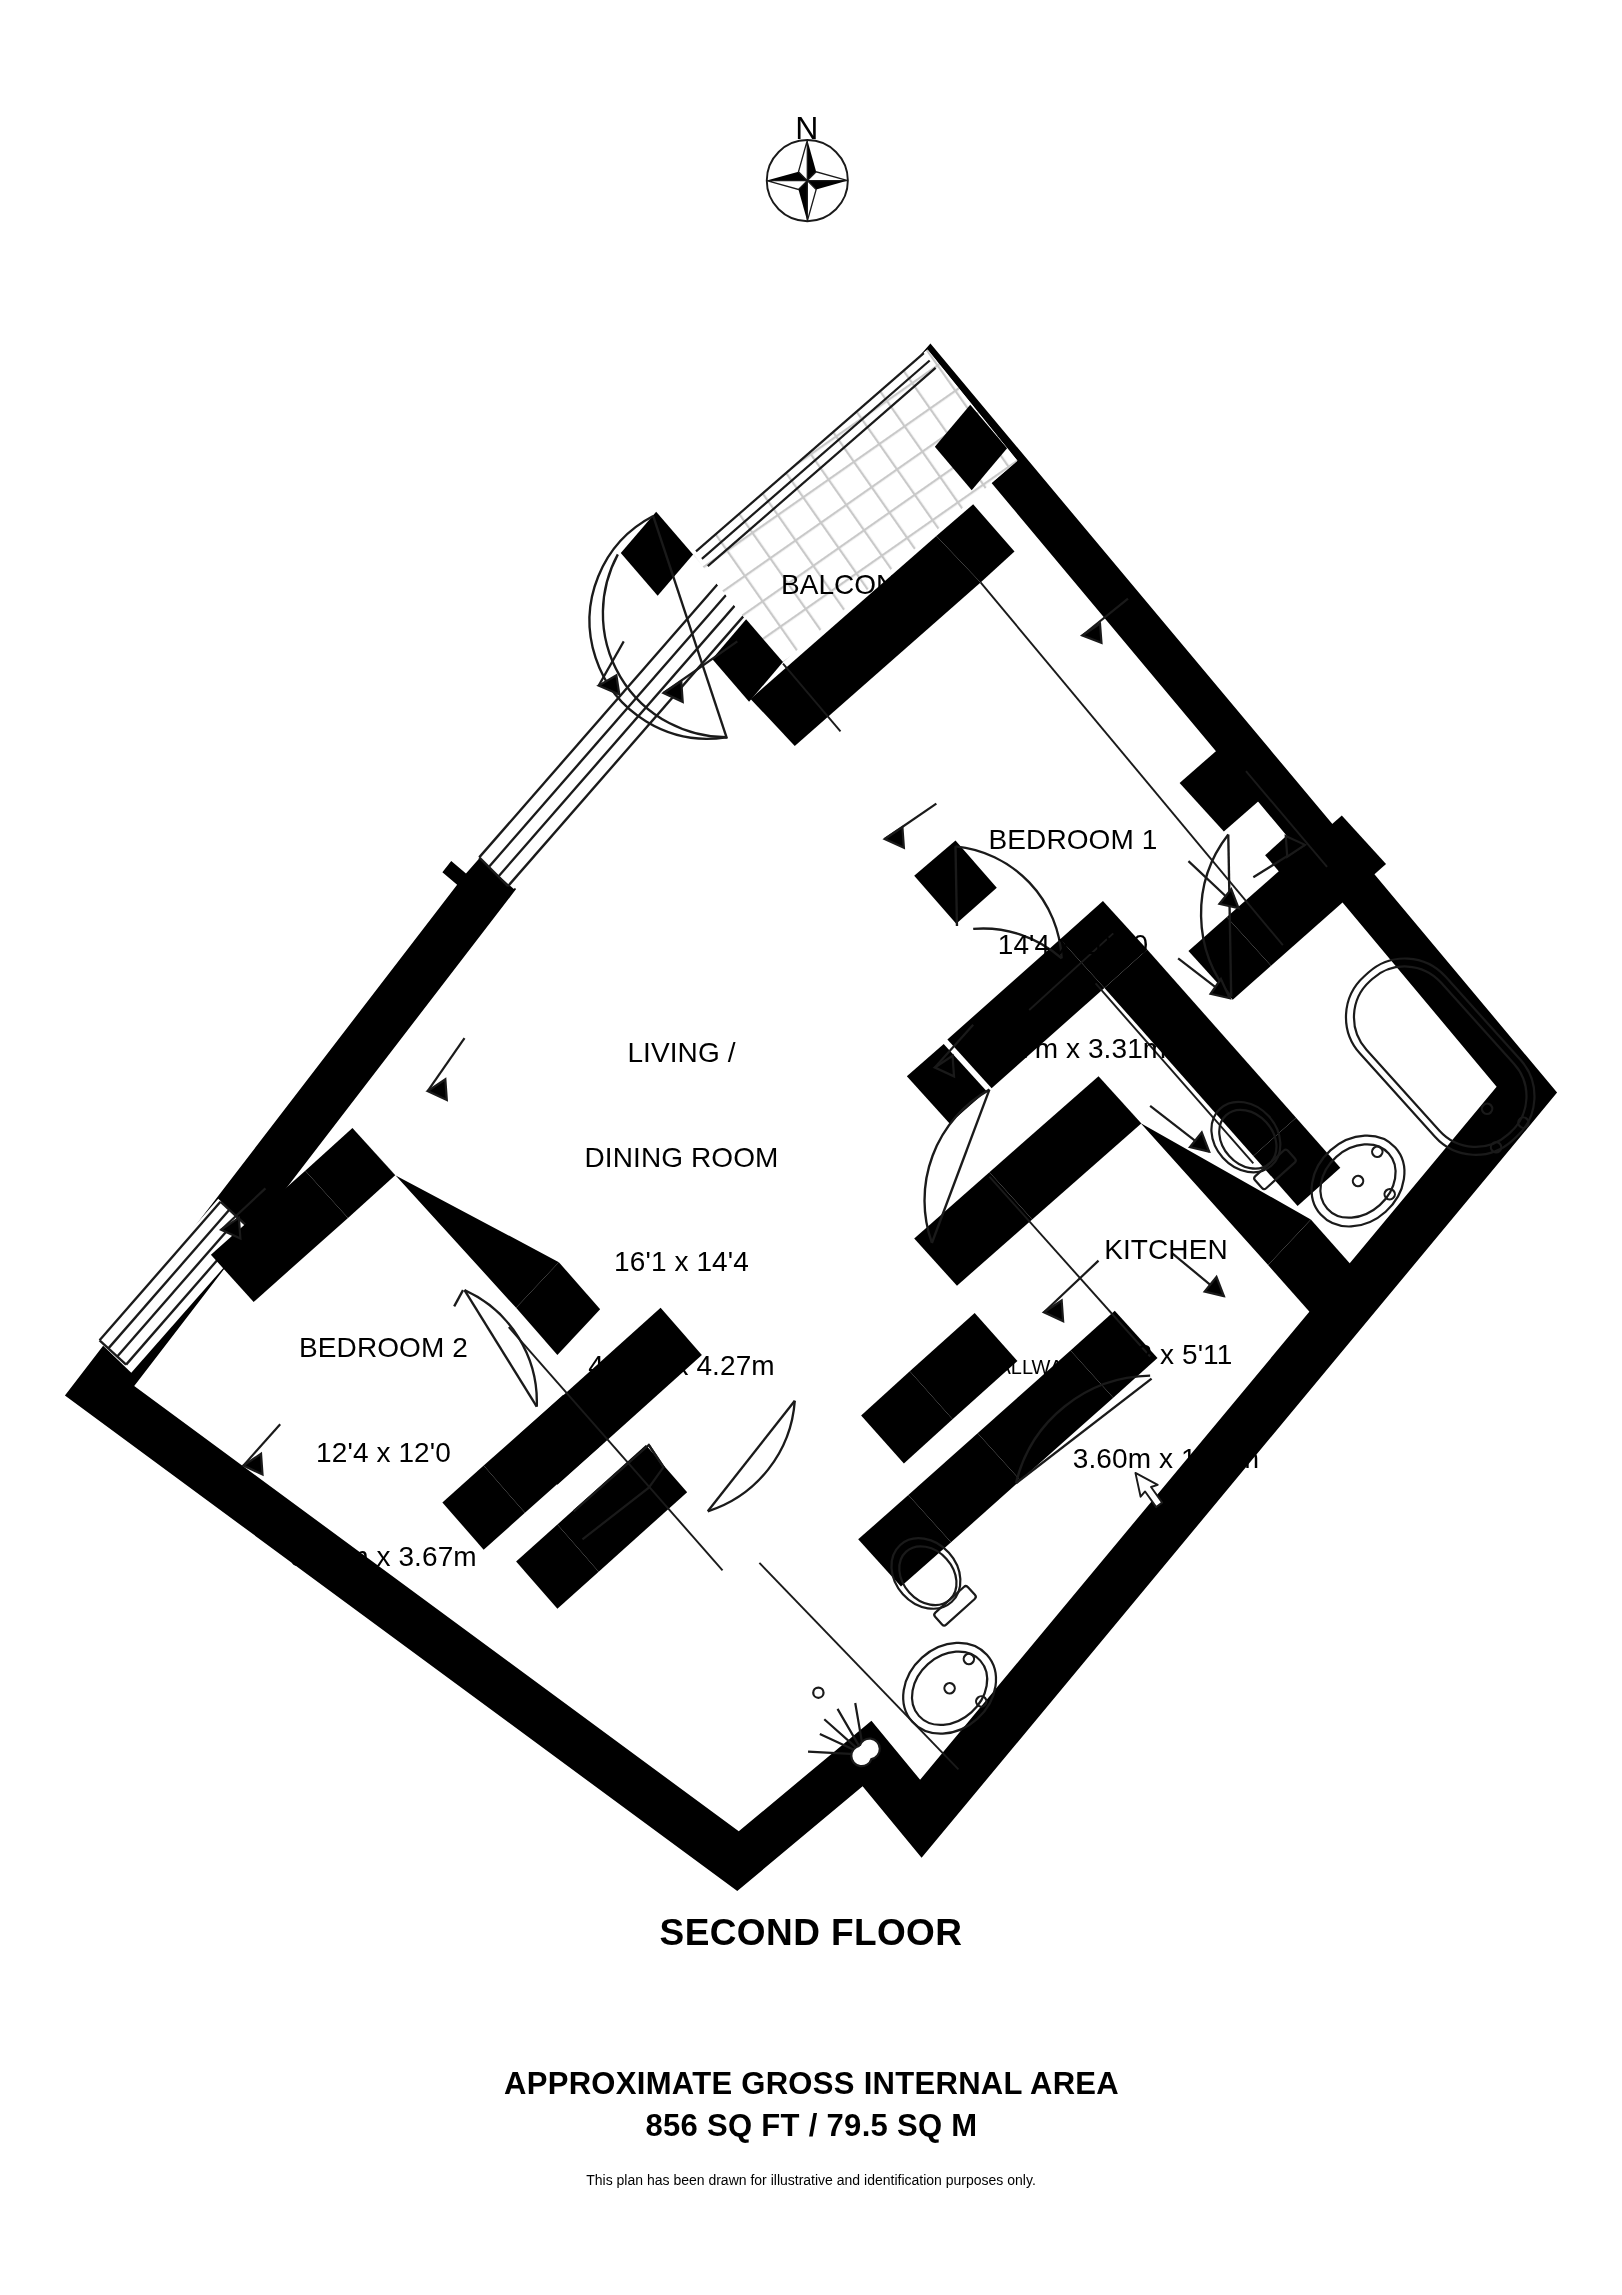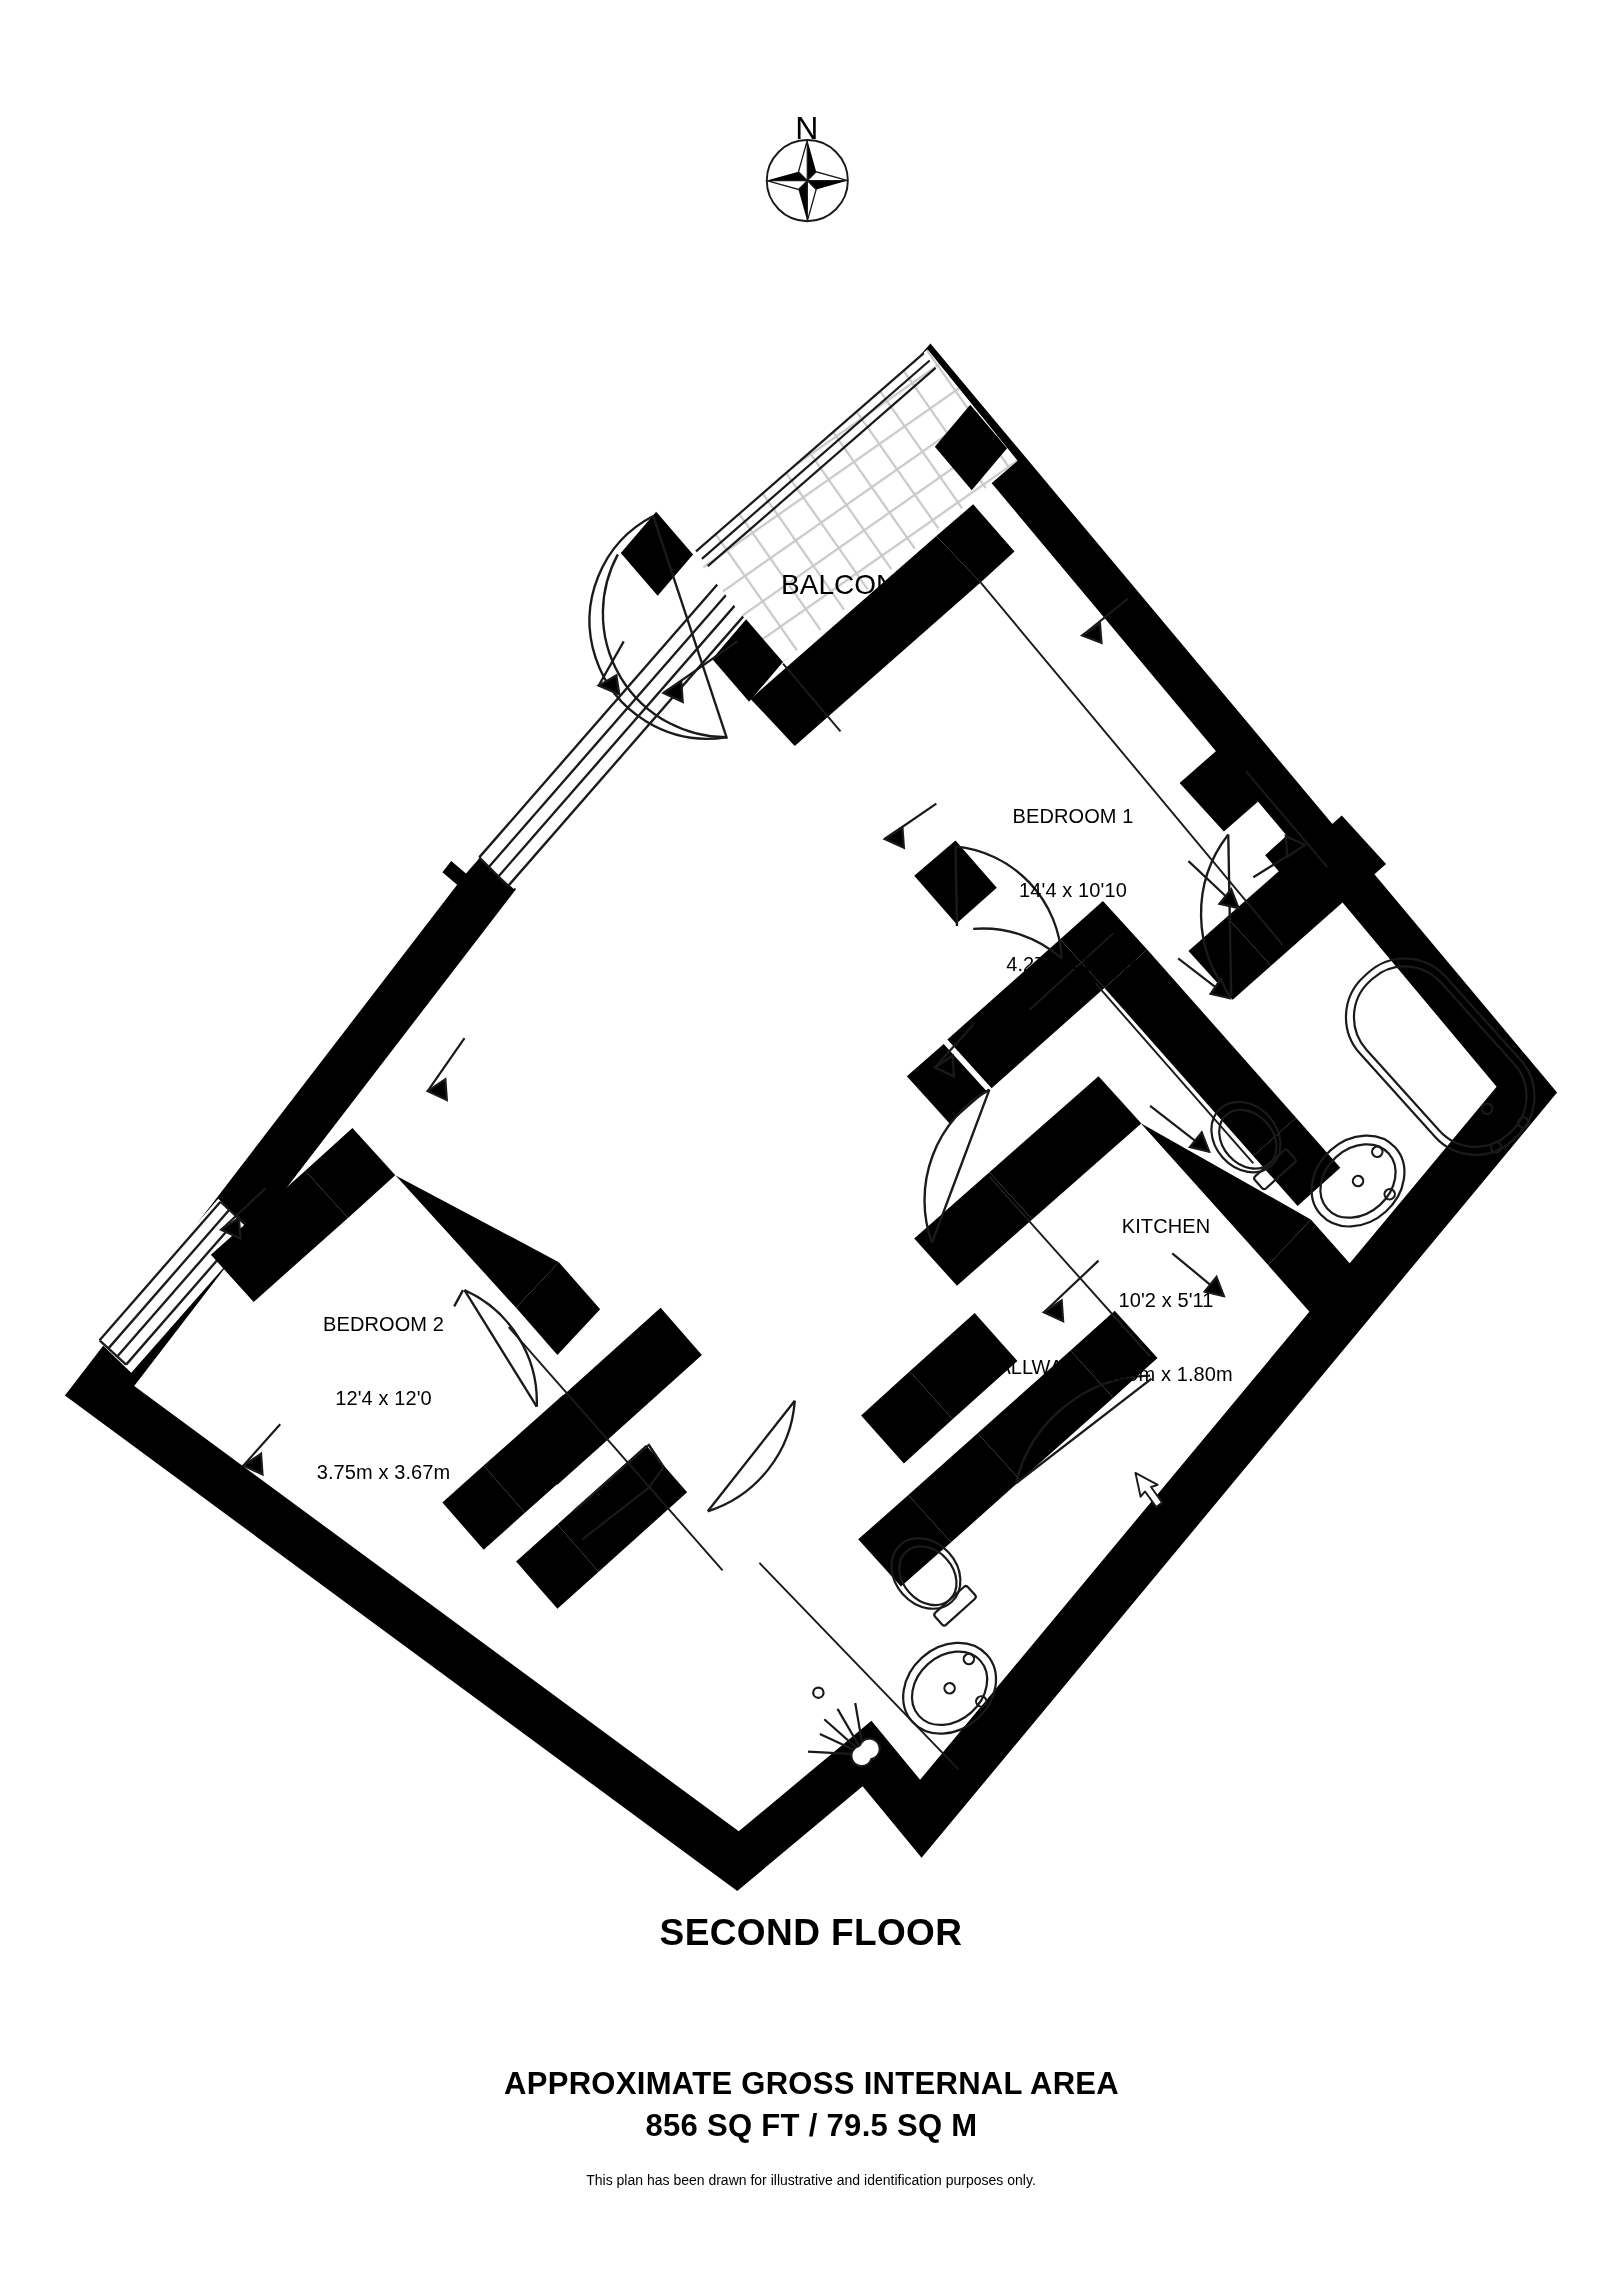--- a/index.html
+++ b/index.html
@@ -39,21 +39,21 @@
     line-height: 1.24;
     color: #000;
   }
 
   .compass-label {
     font-size: 32px;
     letter-spacing: 0.4px;
   }
 
   .room-label {
-    font-size: 20px;
+    font-size: 28px;
     letter-spacing: 0.1px;
   }
   .room-label .ln { display: block; }
 
   .balcony-label { font-size: 28px; }
   .hallway-label { font-size: 20px; }
   .in-label { font-size: 32px; font-weight: 400; }
 
   .floor-title {
     font-size: 37px;
@@ -385,20 +385,26 @@
   <div class="txt compass-label" style="left:785px; top:109px; width:44px;">N</div>
 
   <div class="txt balcony-label" style="left:756px; top:568px; width:184px;">BALCONY</div>
 
   <div class="txt room-label" style="left:966px; top:754px; width:214px;">
     <span class="ln">BEDROOM 1</span>
     <span class="ln">14'4 x 10'10</span>
     <span class="ln">4.27m x 3.31m</span>
   </div>
 
+  <div class="txt room-label" style="left:560px; top:967px; width:243px;">
+    <span class="ln">LIVING /</span>
+    <span class="ln">DINING ROOM</span>
+    <span class="ln">16'1 x 14'4</span>
+    <span class="ln">4.90m x 4.27m</span>
+  </div>
 
   <div class="txt room-label" style="left:262px; top:1262px; width:243px;">
     <span class="ln">BEDROOM 2</span>
     <span class="ln">12'4 x 12'0</span>
     <span class="ln">3.75m x 3.67m</span>
   </div>
 
   <div class="txt room-label" style="left:1059px; top:1164px; width:214px;text-align:center;">
     <span class="ln">KITCHEN</span>
     <span class="ln">10'2 x 5'11</span>

